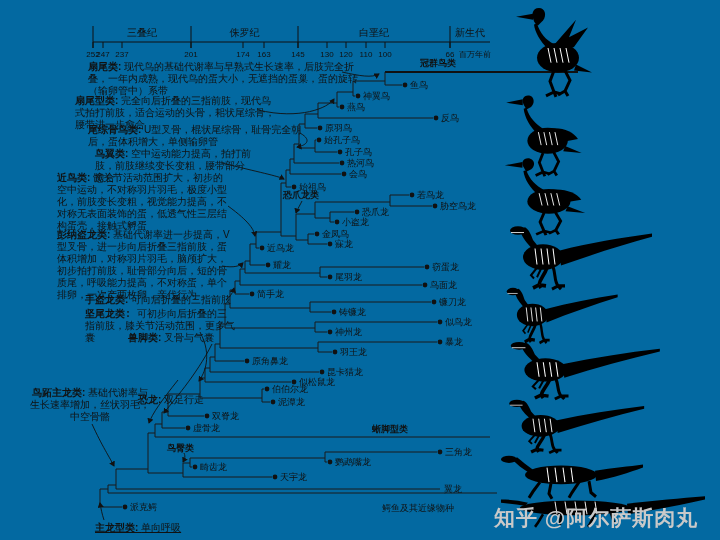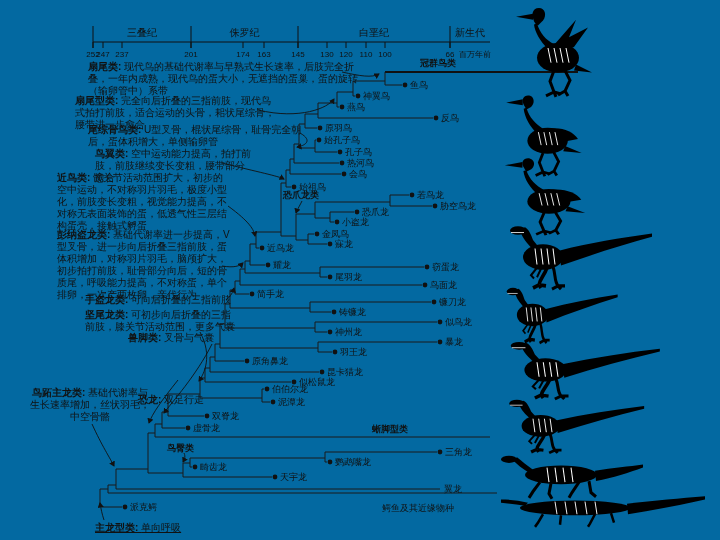--- a/index.html
+++ b/index.html
@@ -416,19 +416,20 @@
       </g>
   </svg>
   <div id="annotations">
       <div class="anno" style="left: 88px; top: 61px; width: 278px;"><span class="term">扇尾类: </span><span>现代鸟的基础代谢率与早熟式生长速率，后肢完全折叠，一年内成熟，现代鸟的蛋大小，无遮挡的蛋巢，蛋的旋转（输卵管中）系带</span></div>
       <div class="anno" style="left: 75px; top: 95px; width: 200px;"><span class="term">扇尾型类: </span><span>完全向后折叠的三指前肢，现代鸟式拍打前肢，适合运动的头骨，耜状尾综骨，腰带进一步愈合</span></div>
       <div class="anno" style="left: 88px; top: 124px; width: 215px;"><span class="term">尾综骨鸟类: </span><span>U型叉骨，棍状尾综骨，耻骨完全朝后，蛋体积增大，单侧输卵管</span></div>
       <div class="anno" style="left: 95px; top: 148px; width: 158px;"><span class="term">鸟翼类: </span><span>空中运动能力提高，拍打前肢，前肢继续变长变粗，腰带部分愈合</span></div>
       <div class="anno" style="left: 57px; top: 172px; width: 172px;"><span class="term">近鸟类: </span><span>髋关节活动范围扩大，初步的空中运动，不对称羽片羽毛，极度小型化，前肢变长变粗，视觉能力提高，不对称无表面装饰的蛋，低透气性三层结构蛋壳，接触式孵蛋</span></div>
       <div class="anno" style="left: 57px; top: 229px; width: 175px;"><span class="term">彭纳盗龙类: </span><span>基础代谢率进一步提高，V型叉骨，进一步向后折叠三指前肢，蛋体积增加，对称羽片羽毛，脑颅扩大，初步拍打前肢，耻骨部分向后，短的骨质尾，呼吸能力提高，不对称蛋，单个排卵，一次产两枚卵，亲代行为</span></div>
       <div class="anno" style="left: 85px; top: 294px; width: 160px;"><span class="term">手盗龙类: </span><span>可向后折叠的三指前肢</span></div>
-      <div class="anno" style="left: 85px; top: 309px; width: 150px;"><span class="term">坚尾龙类: </span><span>可初步向后折叠的三指前肢，膝关节活动范围，更多气囊</span></div>
+      <div class="anno" style="left: 85px; top: 309px; width: 150px; font-family: Liberation Mono, monospace;"><span class="term">坚尾龙类: </span><span>可初步向后折叠的三指前肢，膝关节活动范围，更多气囊</span></div>
       <div class="anno" style="left: 128px; top: 332px; width: 110px;"><span class="term">兽脚类: </span><span>叉骨与气囊</span></div>
       <div class="anno" style="left: 138px; top: 369px; width: 90px; margin-top: 25px;"><span class="term">恐龙: </span><span>双足行走</span></div>
       <div class="anno" style="left: 30px; top: 387px; width: 120px; text-align: center;"><span class="term">鸟跖主龙类: </span><span>基础代谢率与生长速率增加，丝状羽毛，中空骨骼</span></div>
       <div class="anno" style="left: 95px; top: 522px; width: 140px; text-decoration: underline;"><span class="term">主龙型类: </span><span>单向呼吸</span></div>
     </div>
+  <div class="watermark">知乎 @阿尔萨斯肉丸</div>
 </div>
 
 </body></html>

